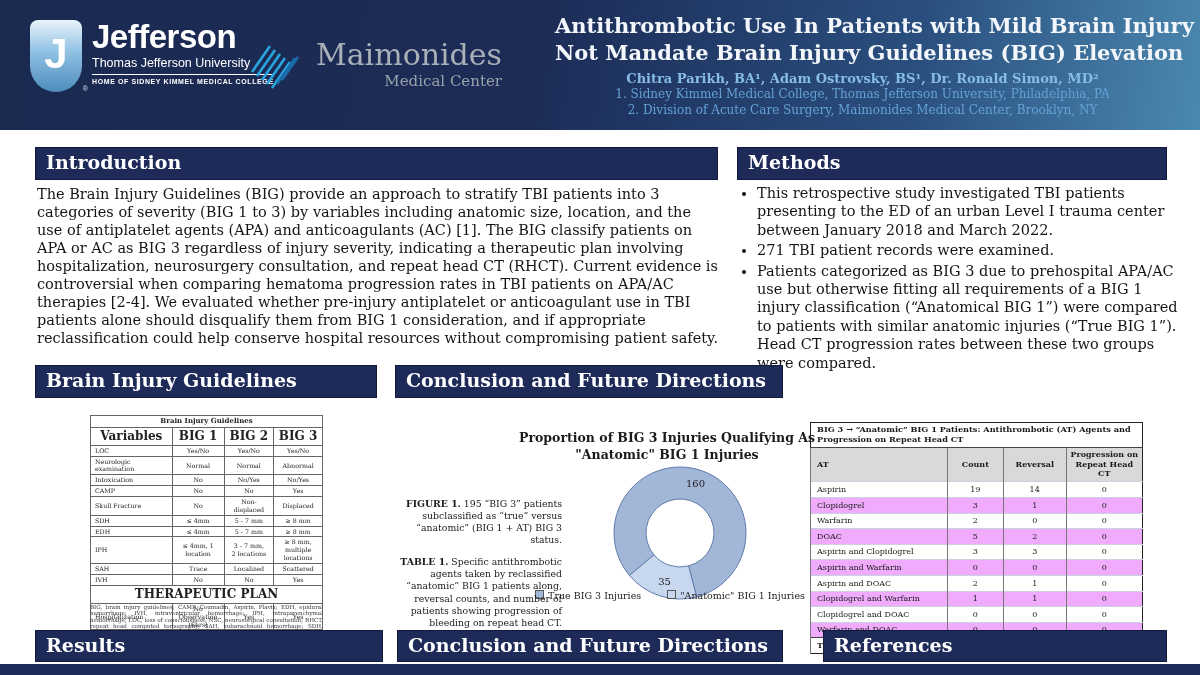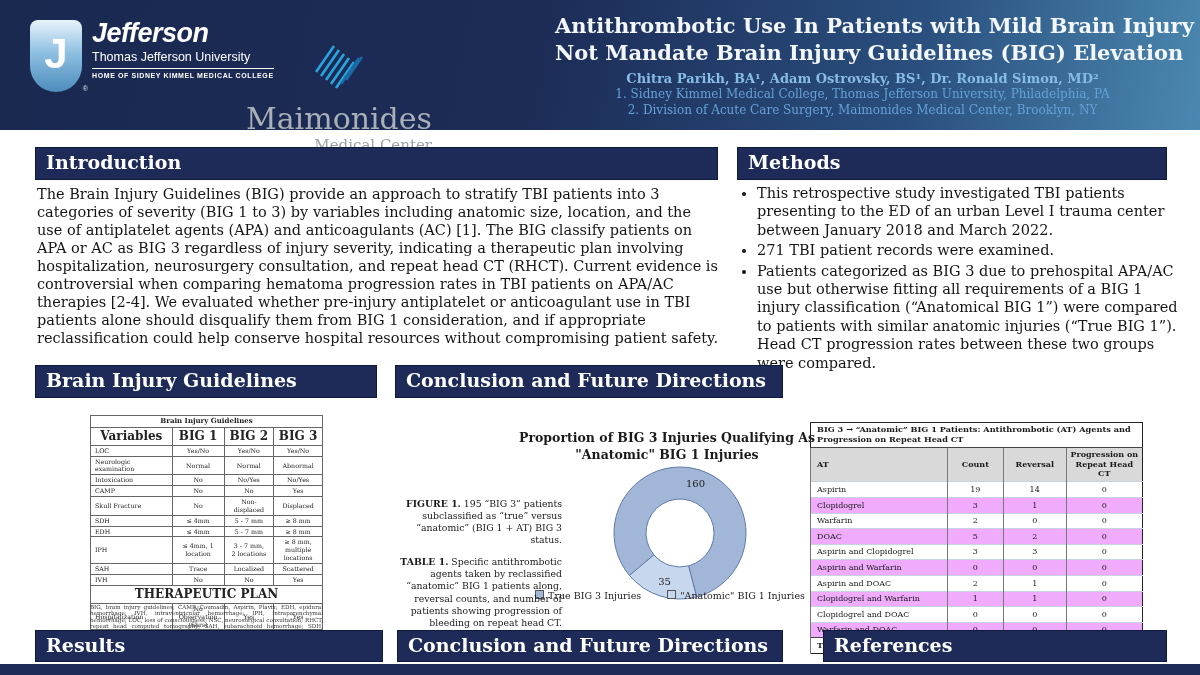--- a/index.html
+++ b/index.html
@@ -9,24 +9,24 @@
   
   .header{position:absolute;left:0;top:0;width:1200px;height:130px;
           background:linear-gradient(100deg,#1a2950 0%,#1c2c57 45%,#2a4f7e 76%,#4b88b0 100%);}
   .jeff{position:absolute;left:30px;top:20px;display:flex;align-items:flex-start;gap:10px;}
   .jeff-shield{width:52px;height:72px;border-radius:8px 8px 26px 26px;
                background:linear-gradient(180deg,#e8f4fb 0%,#8fc0e2 45%,#4d8cbd 100%);
                display:flex;align-items:center;justify-content:center;position:relative;}
   .jeff-shield .j{font-family:"Liberation Sans",sans-serif;font-weight:bold;font-size:42px;color:#ffffff;margin-top:-4px;}
   .jeff-shield .reg{position:absolute;right:-6px;bottom:0;font-size:7px;color:#cfe2f2;font-family:"Liberation Sans",sans-serif;}
   .jeff-text{color:#ffffff;font-family:"Liberation Sans",sans-serif;}
-  .jeff-name{font-size:27px;font-weight:bold;line-height:1.0;letter-spacing:-0.5px;font-style:italic;}
+  .jeff-name{font-size:33px;font-weight:bold;line-height:1.0;letter-spacing:-0.5px;}
   .jeff-sub{font-size:12.5px;margin-top:3px;}
   .jeff-tag{font-size:7px;letter-spacing:0.6px;margin-top:4px;border-top:1px solid #ffffff;padding-top:3px;font-weight:bold;}
-  .maim{position:absolute;left:246px;top:38px;display:flex;align-items:center;gap:12px;flex-direction:column;}
+  .maim{position:absolute;left:246px;top:38px;display:flex;align-items:center;gap:12px;}
   .maim-text .maim-name{font-size:30px;color:#a9b0b8;line-height:1.0;}
   .maim-text .maim-sub{font-size:15px;color:#99a1aa;text-align:right;margin-top:2px;}
   .title-block{position:absolute;left:555px;top:12px;width:615px;text-align:center;}
   .title-line{font-size:21px;font-weight:bold;color:#f3f7fb;line-height:1.3;white-space:nowrap;}
   .authors{margin-top:4px;font-size:13px;font-weight:bold;color:#87bde4;}
   .aff{font-size:12px;color:#64a1d5;line-height:1.35;}
 
   
   .bar{position:absolute;height:33px;background:#1e2b58;border:1px solid #0f1a3c;box-sizing:border-box;
        color:#ffffff;font-weight:bold;font-size:19px;padding:3px 0 0 10px;}

